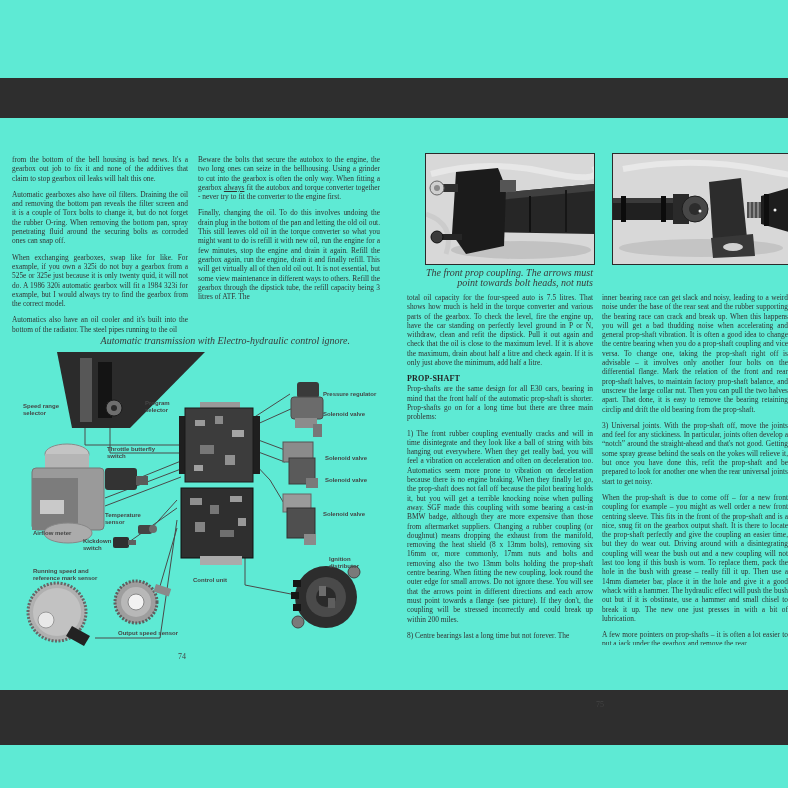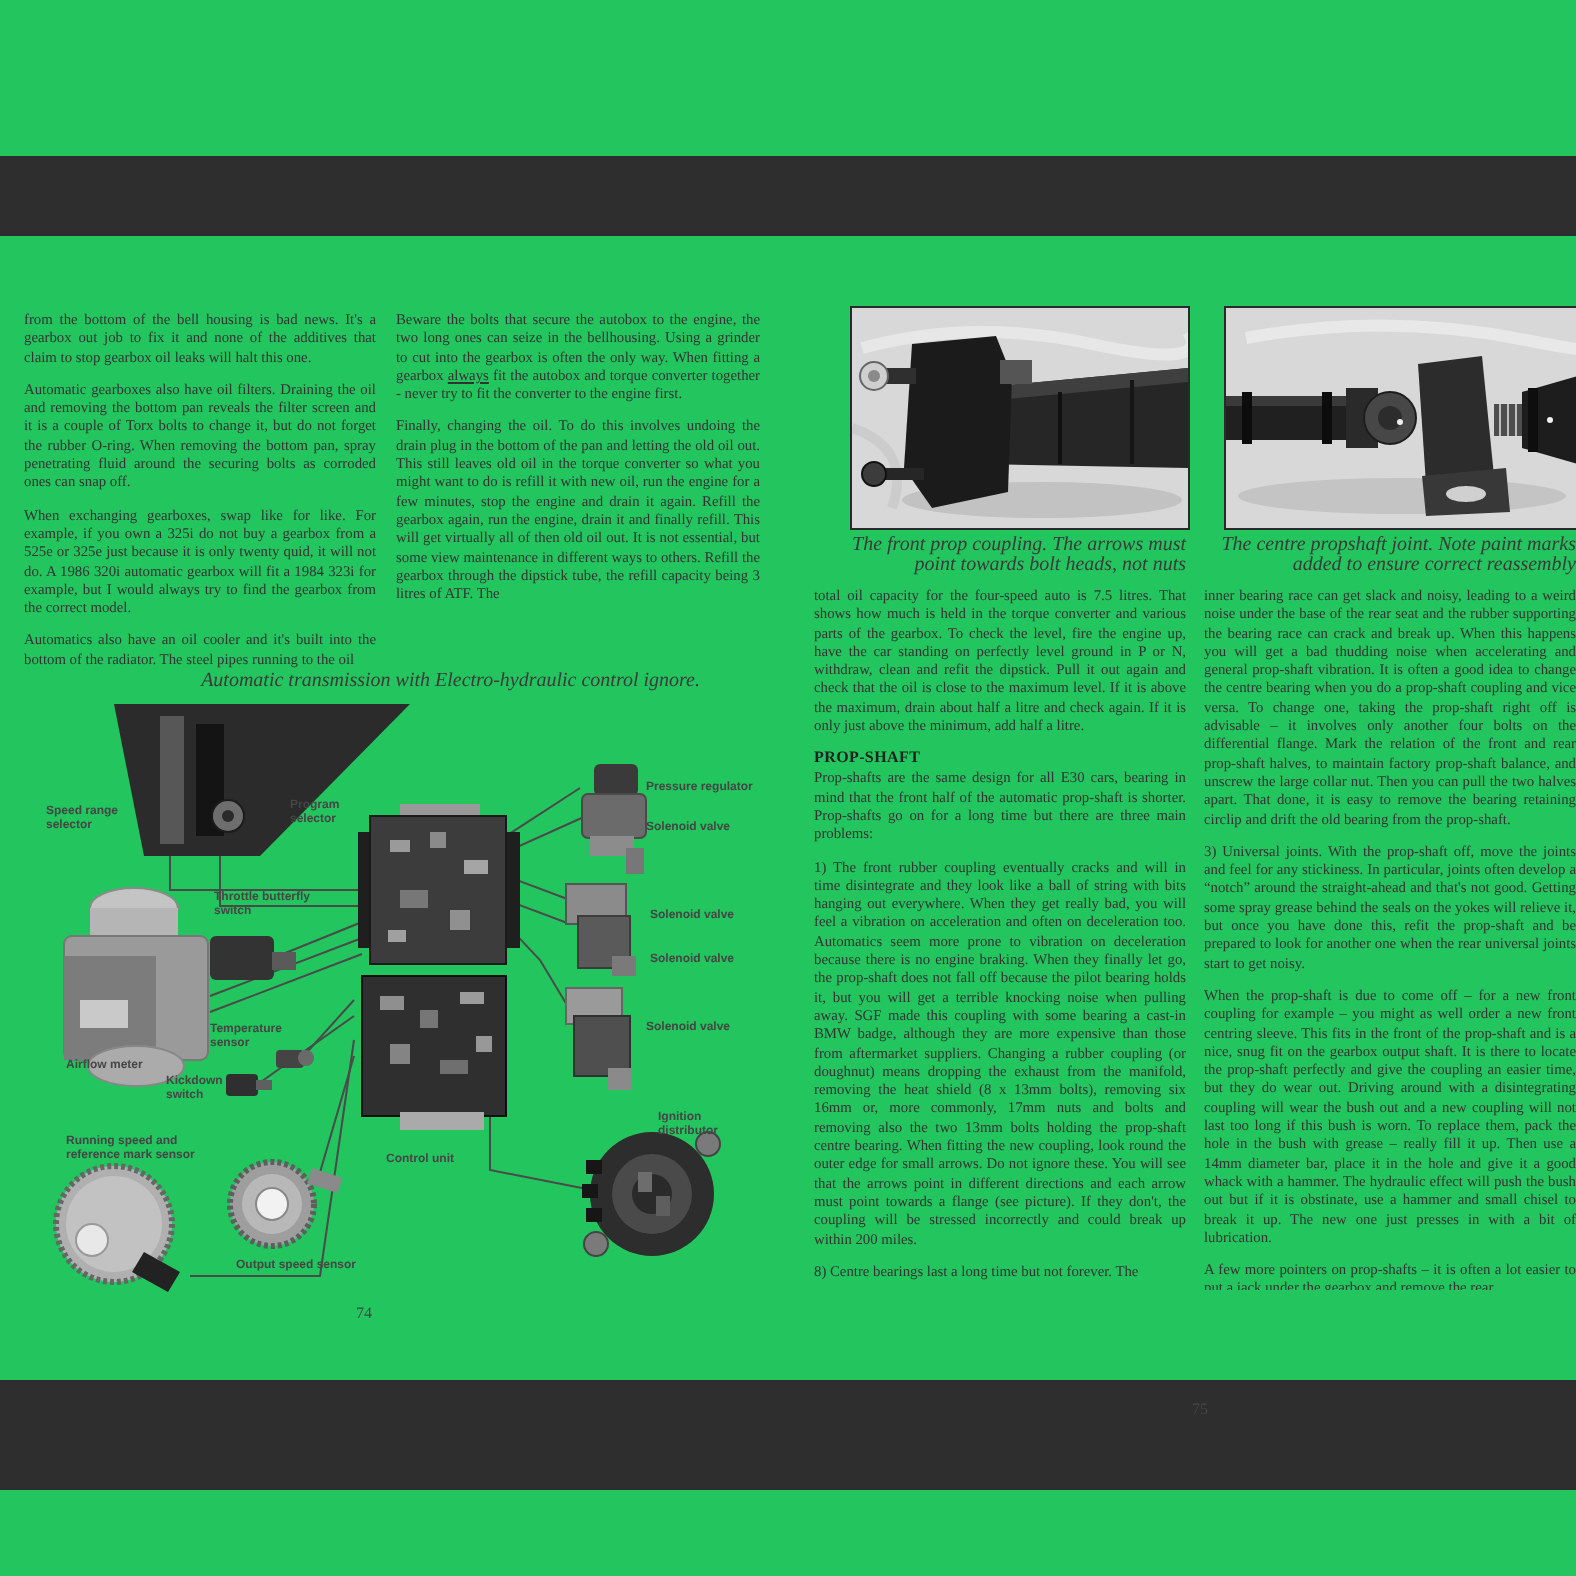--- a/index.html
+++ b/index.html
@@ -1,16 +1,16 @@
 <!DOCTYPE html>
 <html><head>
 <meta charset="utf-8">
 <style>
   html,body{margin:0;padding:0;background:#ffffff;}
-  .canvas{position:relative;width:788px;height:788px;background:#22c55e;overflow:hidden;
+  .canvas{position:relative;width:788px;height:788px;background:#5eead4;overflow:hidden;
           font-family:"Liberation Serif",serif;color:#333;}
   .band{position:absolute;left:0;width:788px;background:#2e2e2e;}
   .band-top{top:78px;height:40px;}
   .band-bottom{top:690px;height:55px;}
   .col{position:absolute;text-align:justify;font-size:7.4px;line-height:9.3px;overflow:hidden;}
   .col p{margin:0 0 7px 0;}
   .col h3{margin:0;font-size:8px;line-height:10px;letter-spacing:.2px;color:#222;}
   .col u{text-underline-offset:1px;}
   .caption{position:absolute;font-style:italic;font-size:10px;line-height:9.5px;text-align:right;color:#3a3a3a;}
   .pagenum{position:absolute;font-size:8px;color:#444;}
@@ -224,21 +224,20 @@
       <line x1="137" y1="48" x2="137" y2="64" stroke="#bdbdbd" stroke-width="1"></line>
       <line x1="141" y1="48" x2="141" y2="64" stroke="#bdbdbd" stroke-width="1"></line>
       <line x1="145" y1="48" x2="145" y2="64" stroke="#bdbdbd" stroke-width="1"></line>
       <polygon points="148,42 176,34 176,78 148,70" fill="#1d1d1d"></polygon>
       <rect x="151" y="40" width="5" height="32" fill="#0e0e0e"></rect>
       <circle cx="162" cy="56" r="1.5" fill="#f0f0f0"></circle>
     </svg>
   </div>
 
   <div class="caption" style="left:409px;top:268px;width:184px;">The front prop coupling.  The arrows must point towards bolt heads, not nuts</div>
-  <div class="caption" style="left:603px;top:268px;width:185px;">The centre propshaft joint.  Note paint marks added to ensure correct reassembly</div>
 
   <div class="col" style="left:407px;top:293px;width:186px;height:352px;">
       <p>total oil capacity for the four-speed auto is 7.5 litres. That shows how much is held in the torque converter and various parts of the gearbox. To check the level, fire the engine up, have the car standing on perfectly level ground in P or N, withdraw, clean and refit the dipstick. Pull it out again and check that the oil is close to the maximum level. If it is above the maximum, drain about half a litre and check again. If it is only just above the minimum, add half a litre.</p>
       <h3>PROP-SHAFT</h3>
       <p>Prop-shafts are the same design for all E30 cars, bearing in mind that the front half of the automatic prop-shaft is shorter. Prop-shafts go on for a long time but there are three main problems:</p>
       <p>1) The front rubber coupling eventually cracks and will in time disintegrate and they look like a ball of string with bits hanging out everywhere. When they get really bad, you will feel a vibration on acceleration and often on deceleration too. Automatics seem more prone to vibration on deceleration because there is no engine braking. When they finally let go, the prop-shaft does not fall off because the pilot bearing holds it, but you will get a terrible knocking noise when pulling away. SGF made this coupling with some bearing a cast-in BMW badge, although they are more expensive than those from aftermarket suppliers. Changing a rubber coupling (or doughnut) means dropping the exhaust from the manifold, removing the heat shield (8 x 13mm bolts), removing six 16mm or, more commonly, 17mm nuts and bolts and removing also the two 13mm bolts holding the prop-shaft centre bearing. When fitting the new coupling, look round the outer edge for small arrows. Do not ignore these. You will see that the arrows point in different directions and each arrow must point towards a flange (see picture). If they don't, the coupling will be stressed incorrectly and could break up within 200 miles.</p>
       <p>8) Centre bearings last a long time but not forever. The</p>
     </div>
 
   <div class="col" style="left:602px;top:293px;width:186px;height:352px;">

